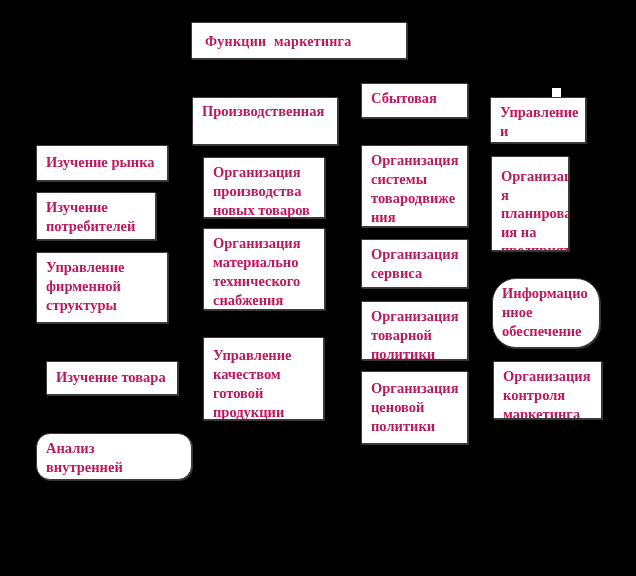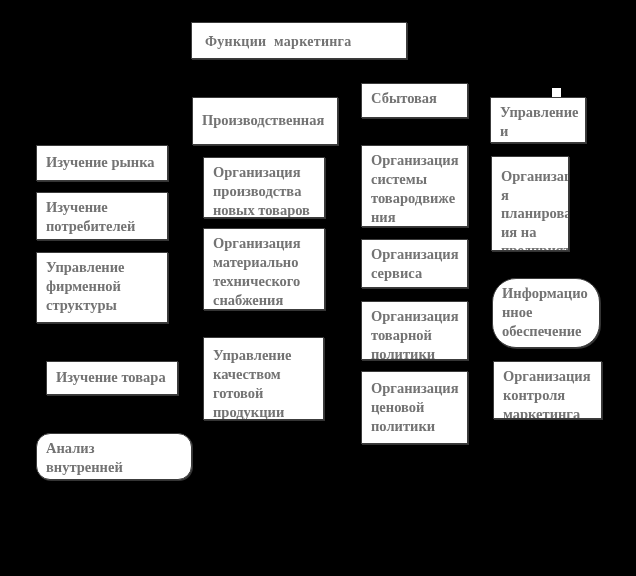--- a/index.html
+++ b/index.html
@@ -14,21 +14,21 @@
     background: #000000;
     overflow: hidden;
     font-family: "Liberation Serif", "DejaVu Serif", serif;
   }
   .box {
     position: absolute;
     box-sizing: border-box;
     background: #ffffff;
     border: 1px solid #3c3c3c;
     box-shadow: 1px 1px 0 rgba(150,150,150,0.35);
-    color: #737373;
+    color: #be185d;
     font-weight: bold;
     font-size: 14.5px;
     line-height: 19px;
     padding: 5px 8px 3px 9px;
     white-space: pre-wrap;
     overflow: hidden;
   }
   .title-box {
     font-size: 14px;
     padding: 9px 8px 3px 13px;
@@ -40,30 +40,30 @@
   }
 </style>
 </head>
 <body>
 
 <div id="stage">
 
   <div class="box title-box" style="left:191px; top:22px; width:216px; height:37px;">Функции  маркетинга</div>
 
   <div class="box" style="left:36px; top:145px; width:132px; height:36px; padding-top:7px;">Изучение рынка</div>
-  <div class="box" style="left:36px; top:192px; width:132px; height:48px;">Изучение
+  <div class="box" style="left:36px; top:192px; width:120px; height:48px;">Изучение
 потребителей</div>
   <div class="box" style="left:36px; top:252px; width:132px; height:71px;">Управление
 фирменной
 структуры</div>
   <div class="box" style="left:46px; top:361px; width:132px; height:34px; padding-top:6px;">Изучение товара</div>
   <div class="box" style="left:36px; top:433px; width:156px; height:47px;border-radius:14px;">Анализ      внутренней
 среды предприятия</div>
 
-  <div class="box" style="left:192px; top:97px; width:146px; height:48px; padding-top:13px;">Производственная</div>
+  <div class="box" style="left:192px; top:97px; width:146px; height:48px; padding-top:4px;">Производственная</div>
   <div class="box" style="left:203px; top:157px; width:122px; height:61px;">Организация
 производства
 новых товаров</div>
   <div class="box" style="left:203px; top:228px; width:122px; height:82px;">Организация
 материально
 технического
 снабжения</div>
   <div class="box" style="left:203px; top:337px; width:121px; height:83px; padding-top:8px;">Управление
 качеством
 готовой

